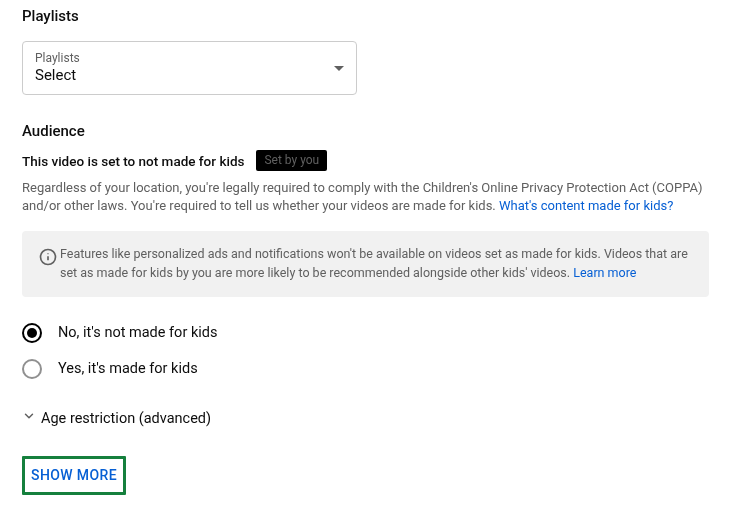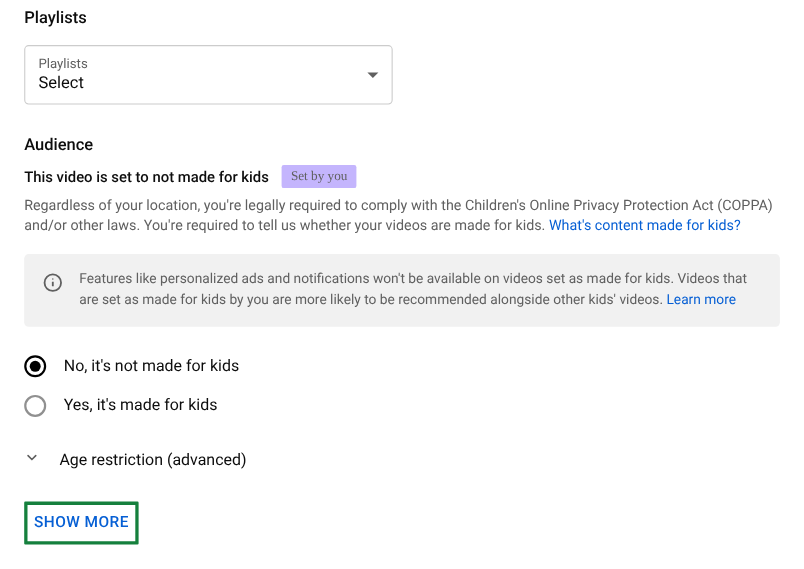--- a/index.html
+++ b/index.html
@@ -59,34 +59,33 @@
     align-items: flex-end;
     gap: 12px;
     margin: 8px 0;
   }
   .audience-status {
     font-size: 13.5px;
     font-weight: 500;
     color: #0d0d0d;
   }
   .badge {
-    background: #c4b5fd;
+    background: #000000;
     color: #606060;
     font-size: 12px;
     padding: 2px 8px;
     border-radius: 2px;
-    font-family: Liberation Serif, serif;
   }
   .info-box {
     margin-top: 16px;
     background: #f1f1f1;
     border-radius: 4px;
     padding: 14px 16px;
     display: flex;
-    gap: 14px;
+    gap: 2px;
     align-items: flex-start;
   }
   .info-icon {
     flex: 0 0 auto;
     margin-top: 2px;
   }
   .info-text {
     font-size: 12.5px;
     color: #606060;
     line-height: 1.5;
@@ -116,21 +115,21 @@
   .radio-circle.selected::after {
     content: "";
     width: 10px; height: 10px;
     background: #000;
     border-radius: 50%;
   }
   .expander {
     margin-top: 22px;
     display: flex;
     align-items: center;
-    gap: 18px;
+    gap: 5px;
     cursor: pointer;
     font-size: 14.5px;
     color: #0d0d0d;
   }
   .chevron {
     transform: rotate(0deg);
   }
   .show-more-wrap {
     margin-top: 20px;
   }

